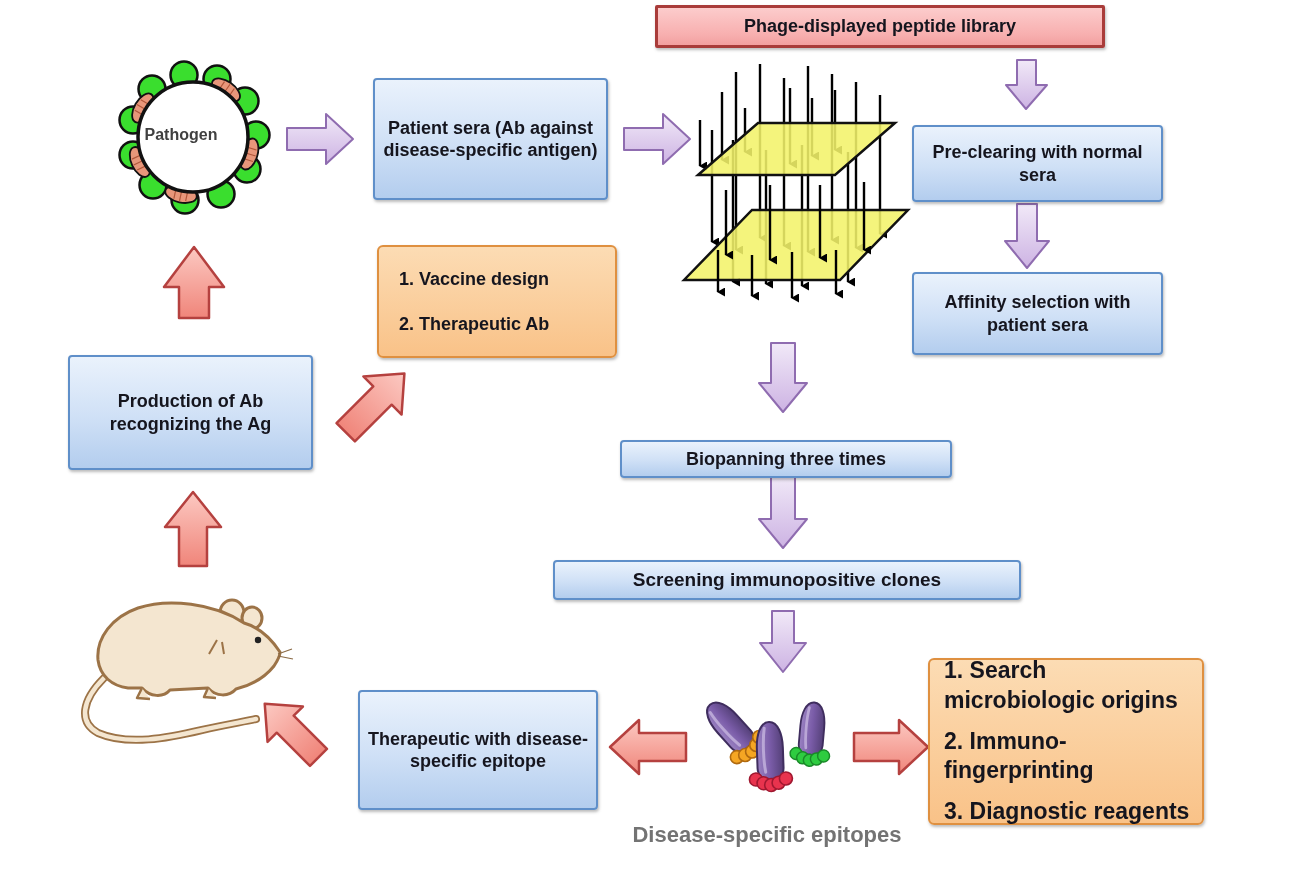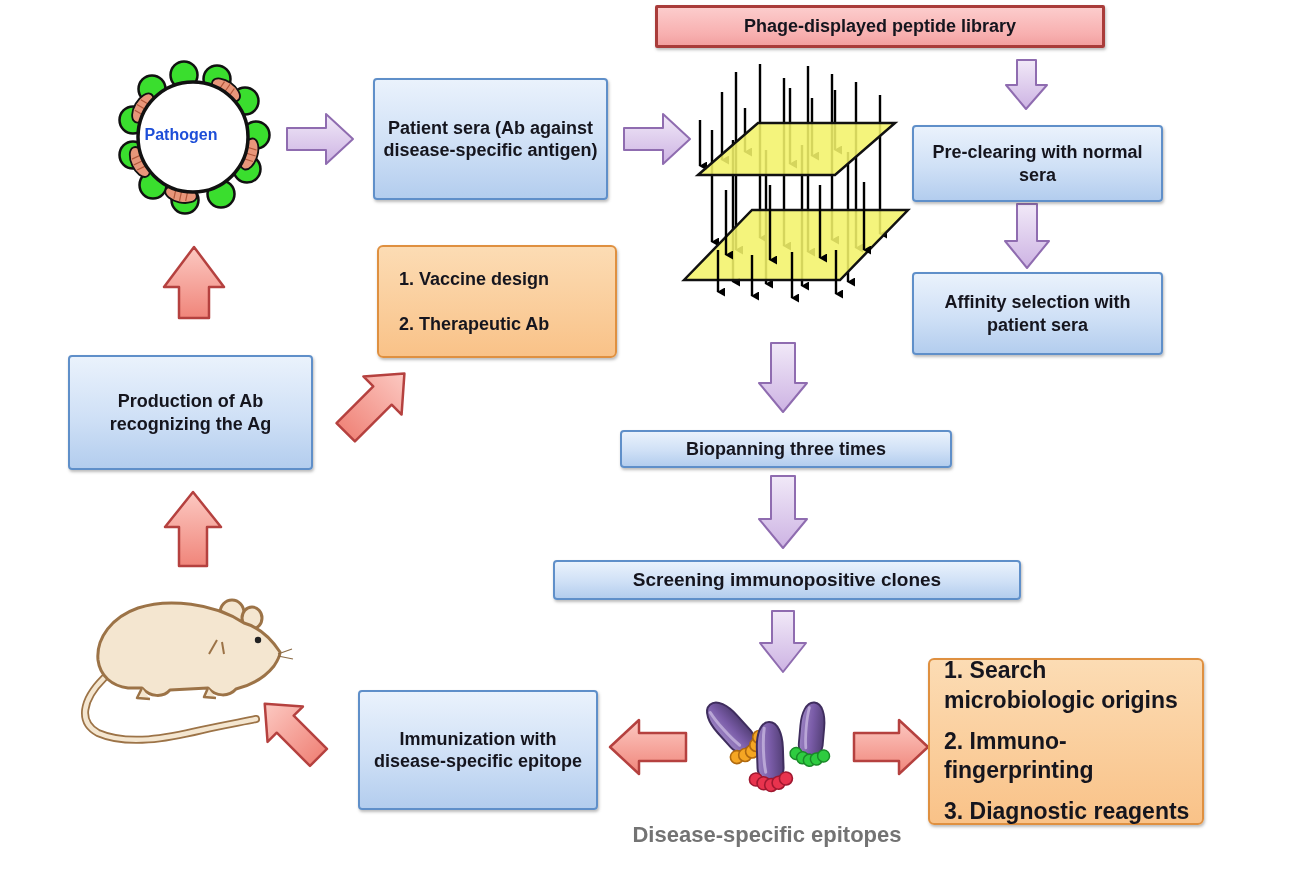--- a/index.html
+++ b/index.html
@@ -26,25 +26,25 @@
     border:2px solid #df9040; border-radius:6px;
     flex-direction:column; align-items:flex-start; text-align:left;
   }
   .lbl { position:absolute; font-weight:bold; z-index:3; text-align:center; }
   #box-phage-library   { left:655px; top:5px;   width:450px; height:43px; font-size:18px;text-align:center; }
   #box-patient-sera    { left:373px; top:78px;  width:235px; height:122px; font-size:18px; padding:6px; }
   #box-pre-clearing    { left:912px; top:125px; width:251px; height:77px; font-size:18px; }
   #box-affinity        { left:912px; top:272px; width:251px; height:83px; font-size:18px; }
   #box-vaccine         { left:377px; top:245px; width:240px; height:113px; font-size:18px; gap:23px; padding-left:20px; justify-content:center; }
   #box-production      { left:68px;  top:355px; width:245px; height:115px; font-size:18px; }
-  #box-biopanning      { left:620px; top:430px; width:332px; height:38px;  font-size:18px; }
+  #box-biopanning      { left:620px; top:440px; width:332px; height:38px;  font-size:18px; }
   #box-screening       { left:553px; top:560px; width:468px; height:40px;  font-size:19px; }
   #box-immunization    { left:358px; top:690px; width:240px; height:120px; font-size:18px; padding:4px; }
   #box-diagnostic      { left:928px; top:658px; width:276px; height:167px; font-size:23px; gap:11px; padding:10px 2px 10px 14px; justify-content:center; line-height:1.3; }
-  #lbl-pathogen        { left:138px; top:126px; width:86px; font-size:16px; color:#1d4ed8; }
+  #lbl-pathogen        { left:138px; top:126px; width:86px; font-size:16px; color:#404040; }
   #lbl-epitopes        { left:567px; top:822px; width:400px; font-size:22px; color:#737373; }
 </style>
 </head>
 <body>
 
 <div class="canvas">
 
   <svg class="layer" width="1290" height="874" viewBox="0 0 1290 874">
     <defs>
       <linearGradient id="gPurple" x1="0" y1="0" x2="0" y2="1">
@@ -244,21 +244,21 @@
 
   <div id="box-biopanning" class="box box-blue">
     <span>Biopanning three times</span>
   </div>
 
   <div id="box-screening" class="box box-blue">
     <span>Screening immunopositive clones</span>
   </div>
 
   <div id="box-immunization" class="box box-blue">
-    <span>Immunization with disease-specific epitope</span>
+    <span>Therapeutic with disease-specific epitope</span>
   </div>
 
   <div id="box-diagnostic" class="box box-orange">
     <div>1. Search microbiologic origins</div>
     <div>2. Immuno-fingerprinting</div>
     <div>3. Diagnostic reagents</div>
   </div>
 
   <div id="lbl-pathogen" class="lbl">Pathogen</div>
   <div id="lbl-epitopes" class="lbl">Disease-specific epitopes</div>

